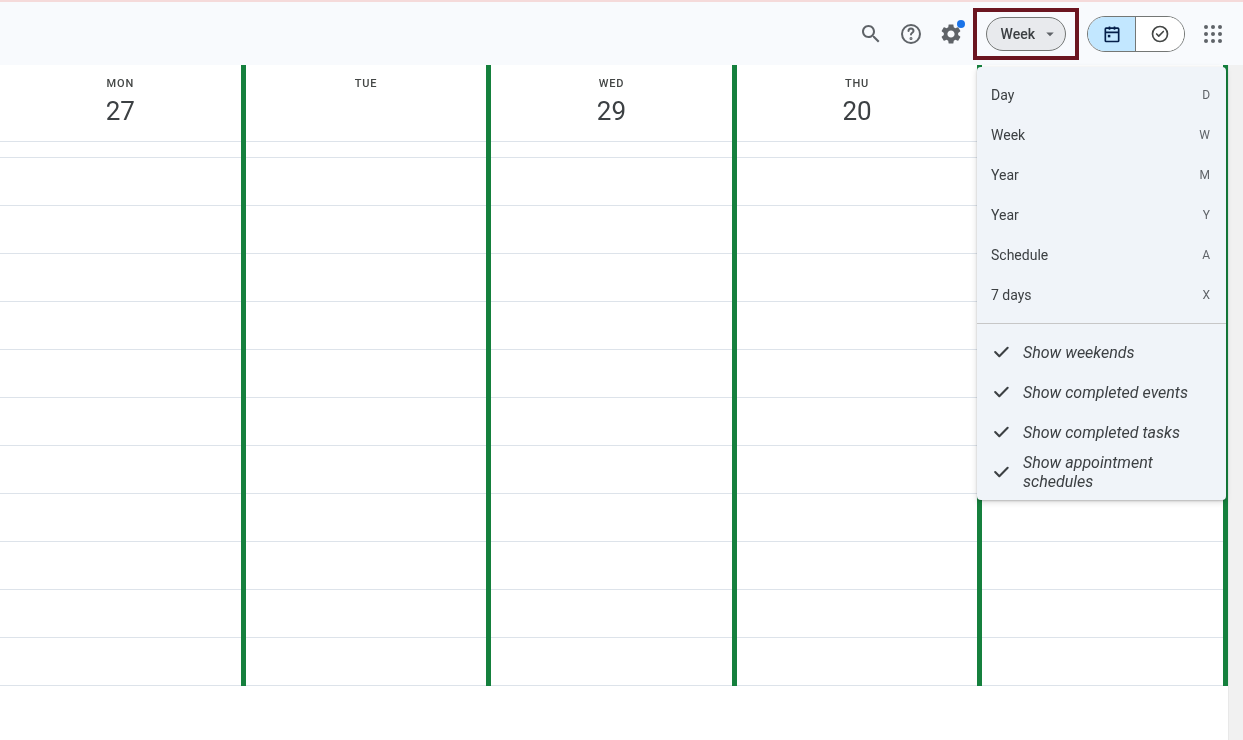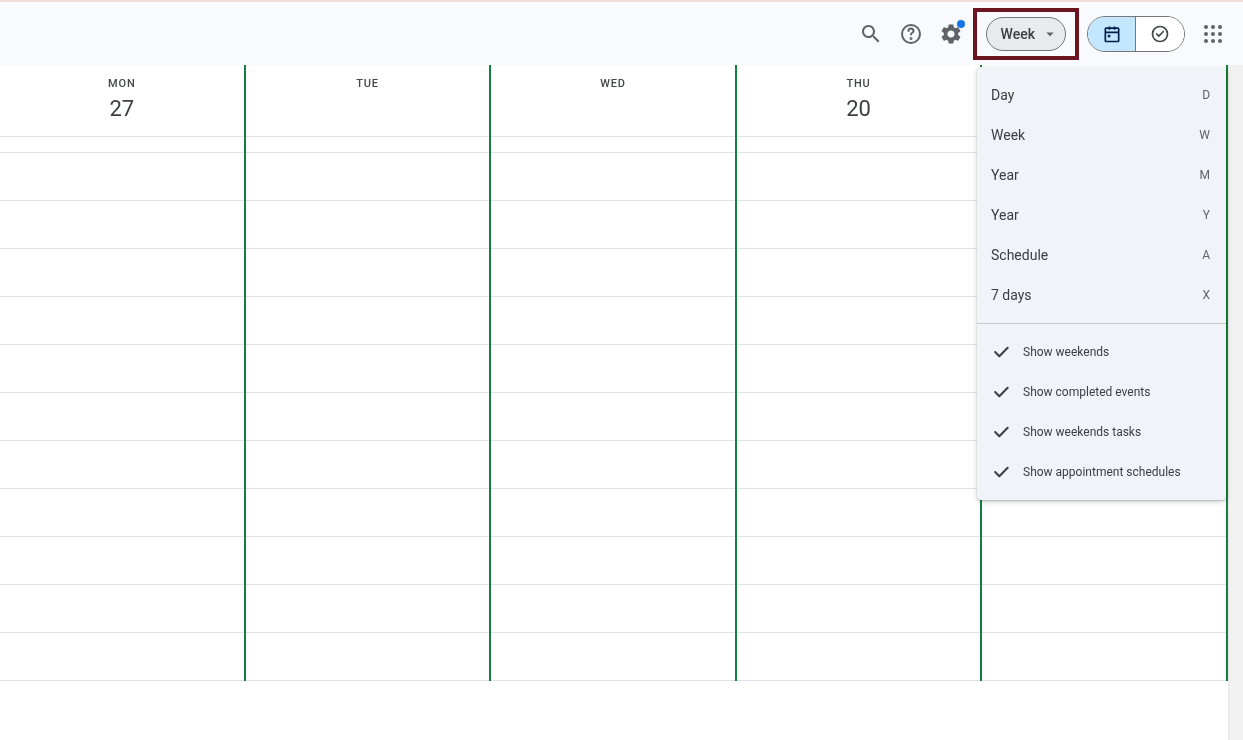--- a/index.html
+++ b/index.html
@@ -104,38 +104,38 @@
     .calendar-body {
       display: flex;
       width: 100%;
     }
     .days-container {
       display: flex;
       flex: 1;
     }
     .day-column {
       flex: 1;
-      border-right: 2px solid #15803d;
+      border-right: 5px solid #15803d;
     }
     .day-column:first-child {
       border-left: none;
     }
     .day-header {
       text-align: center;
       padding-top: 12px;
       padding-bottom: 4px;
     }
     .day-name {
       font-size: 11px;
       font-weight: 500;
       color: #444746;
       letter-spacing: 0.8px;
     }
     .day-number {
-      font-size: 22px;
+      font-size: 26px;
       color: #3c4043;
       margin-top: 6px;
       font-weight: 400;
     }
     .all-day-row {
       height: 12px;
       border-bottom: 1px solid #dde3ea;
     }
     .hour-row {
       height: 48px;
@@ -178,21 +178,22 @@
       margin: 8px 0;
     }
     .menu-check-item {
       display: flex;
       align-items: center;
       gap: 12px;
       padding: 0 16px 0 14px;
       height: 40px;
       cursor: pointer;
       color: #3c4043;
-      font-size: 12px;
+      font-size: 16px;
+      font-style: italic;
     }
     .menu-check-item svg {
       width: 20px;
       height: 20px;
       flex-shrink: 0;
     }
     .scrollbar {
       position: absolute;
       right: 0;
       top: 65px;
@@ -279,20 +280,21 @@
         </div>
       </div>
       <div class="day-column">
         <div class="day-header">
           <div class="day-name">TUE</div>
         </div>
       </div>
       <div class="day-column">
         <div class="day-header">
           <div class="day-name">WED</div>
+          <div class="day-number">29</div>
         </div>
       </div>
       <div class="day-column">
         <div class="day-header">
           <div class="day-name">THU</div>
           <div class="day-number">20</div>
         </div>
       </div>
       <div class="day-column">
         <div class="day-header">
@@ -431,21 +433,21 @@
   <div class="menu-check-item">
     <svg viewBox="0 0 24 24" fill="none" stroke="#3c4043" stroke-width="2.5">
         <path d="M5 12l5 5L20 7" stroke-linecap="round" stroke-linejoin="round"></path>
       </svg>
     <span>Show completed events</span>
   </div>
   <div class="menu-check-item">
     <svg viewBox="0 0 24 24" fill="none" stroke="#3c4043" stroke-width="2.5">
         <path d="M5 12l5 5L20 7" stroke-linecap="round" stroke-linejoin="round"></path>
       </svg>
-    <span>Show weekends tasks</span>
+    <span>Show completed tasks</span>
   </div>
   <div class="menu-check-item">
     <svg viewBox="0 0 24 24" fill="none" stroke="#3c4043" stroke-width="2.5">
         <path d="M5 12l5 5L20 7" stroke-linecap="round" stroke-linejoin="round"></path>
       </svg>
     <span>Show appointment schedules</span>
   </div>
 </div>
 
 </body></html>

